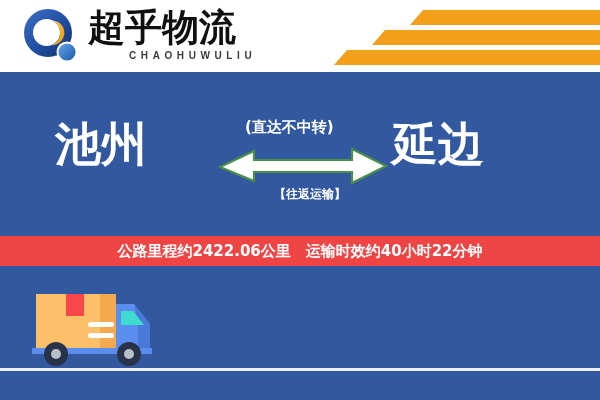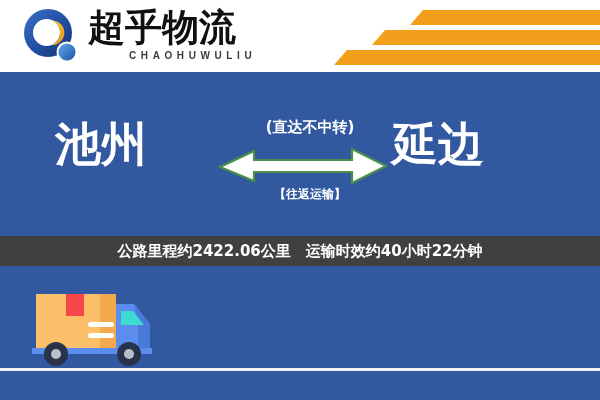--- a/index.html
+++ b/index.html
@@ -96,21 +96,21 @@
     line-height: 52px;
     white-space: nowrap;
   }
   .city.origin { left: 55px; }
   .city.dest   { left: 392px; }
 
   .direct-note {
     position: absolute;
     left: 245px; top: 118px;
     width: 130px;
-    text-align: center;
+    text-align: left;
     font-family: "DejaVu Sans", "Liberation Sans", sans-serif;
     font-size: 15px;
     font-weight: bold;
     color: #ffffff;
     white-space: nowrap;
   }
   .roundtrip-note {
     position: absolute;
     left: 235px; top: 186px;
     width: 150px;
@@ -125,21 +125,21 @@
     position: absolute;
     left: 218px; top: 145px;
     width: 170px; height: 40px;
   }
 
   
   .infobar {
     position: absolute;
     left: 0; top: 236px;
     width: 600px; height: 30px;
-    background: #404040;
+    background: #ef4444;
     display: flex;
     align-items: center;
     justify-content: center;
   }
   .infobar-text {
     font-family: "DejaVu Sans", "Liberation Sans", sans-serif;
     font-size: 15px;
     font-weight: bold;
     color: #ffffff;
     white-space: pre;

